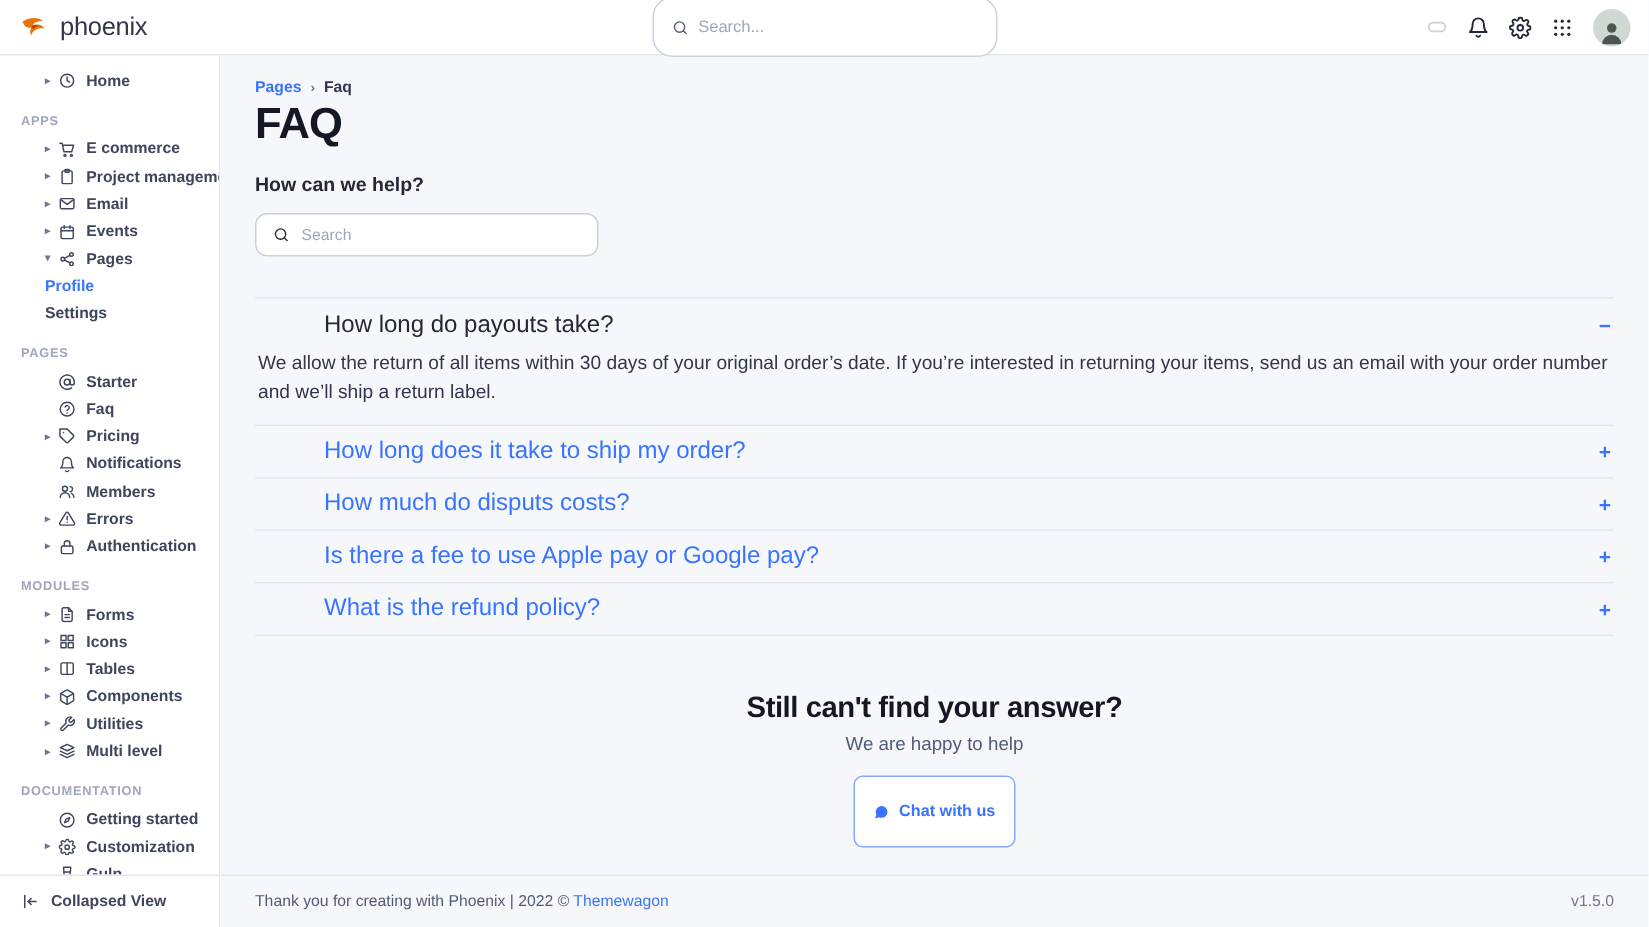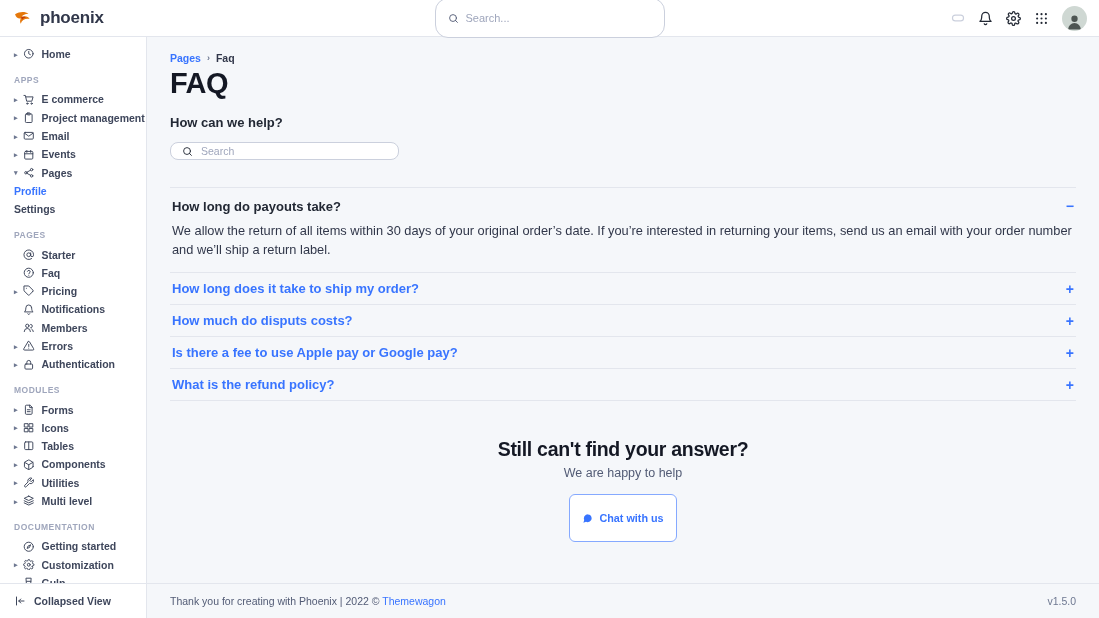--- a/index.html
+++ b/index.html
@@ -12,21 +12,21 @@
   
   .hdr {
     height:37px; flex:0 0 37px; background:#fff;
     border-bottom:1px solid #e3e6ed;
     display:flex; align-items:center; justify-content:space-between;
     padding:0 12px; position:relative; z-index:5;
   }
   .hdr-left { display:flex; align-items:center; gap:7px; }
   .logo-icn { width:21px; height:21px; display:inline-flex; }
   .logo-icn svg { width:100%; height:100%; }
-  .brand { font-size:17px; font-weight:700; color:#31374a; letter-spacing:-0.2px; }
+  .brand { font-size:17px; font-weight:400; color:#31374a; letter-spacing:-0.2px; }
   .hdr-search {
     position:absolute; left:50%; top:50%; transform:translate(-50%,-50%);
     width:230px; height:40px; border:1px solid #cbd0dd; border-radius:13px;
     background:#fff; display:flex; align-items:center; gap:7px; padding:0 12px;
   }
   .hdr-search .icn { width:11px; height:11px; color:#525b75; }
   .hdr-search input {
     border:none; outline:none; flex:1; font-size:11px;
     font-family:"Liberation Sans",sans-serif; color:#31374a; background:transparent;
   }
@@ -45,21 +45,21 @@
   .sbar {
     width:147px; flex:0 0 147px; background:#fff;
     border-right:1px solid #e3e6ed; display:flex; flex-direction:column;
   }
   .sbar-nav { flex:1; overflow:hidden; padding-top:8px; }
   .sec-label {
     font-size:8.5px; font-weight:700; letter-spacing:0.5px; color:#9fa6bc;
     margin:12px 0 5px 14px; text-transform:uppercase;
   }
   .nav-item {
-    display:flex; align-items:center; height:18.3px; padding-left:14px;
+    display:flex; align-items:center; height:18.3px; padding-left:30px;
     cursor:pointer; color:#3e465b; font-size:10.5px; font-weight:600;
     white-space:nowrap;
   }
   .nav-item .caret {
     width:9px; font-size:7px; color:#6e7891; flex:0 0 9px; line-height:1;
   }
   .nav-item .icn { width:11.5px; height:11.5px; margin-right:7px; color:#3e465b; flex:0 0 11.5px; }
   .nav-item.child { }
   .nav-item.child.active { color:#3874ff; }
   .sbar-bottom {
@@ -73,39 +73,39 @@
   .content { flex:1; overflow:hidden; padding:0 23px; }
   .crumbs { margin-top:15px; font-size:10.5px; font-weight:700; display:flex; gap:6px; align-items:center; }
   .crumb-link { color:#3874ff; cursor:pointer; }
   .crumb-sep { color:#6e7891; font-size:9px; }
   .crumb-cur { color:#31374a; }
   .page-title { margin-top:3px; font-size:29px; font-weight:800; color:#141824; letter-spacing:-0.5px; }
   .help-head { margin-top:15px; font-size:13px; font-weight:700; color:#222834; }
   .help-text { margin-top:9px; font-size:12.8px; color:#31374a; }
   .help-text a { color:#3874ff; text-decoration:none; cursor:pointer; }
   .faq-search {
-    margin-top:12px; width:229px; height:18px; background:#fff;
+    margin-top:12px; width:229px; height:29px; background:#fff;
     border:1px solid #cbd0dd; border-radius:8px;
     display:flex; align-items:center; gap:8px; padding:0 11px;
   }
   .faq-search .icn { width:11px; height:11px; color:#222834; }
   .faq-search input {
     border:none; outline:none; flex:1; font-size:10.5px;
     font-family:"Liberation Sans",sans-serif; color:#31374a; background:transparent;
   }
   .faq-search input::placeholder { color:#9fa6bc; }
   
   .accordion { margin-top:27px; }
   .faq-item { border-top:1px solid #e3e6ed; }
   .faq-item:last-child { border-bottom:1px solid #e3e6ed; }
   .faq-q {
     display:flex; align-items:center; justify-content:space-between;
     padding:8px 2px 8px 2px; cursor:pointer; min-height:30px;
   }
-  .faq-q .q-text { font-size:13px; font-weight:700; color:#3874ff; }
+  .faq-q .q-text { font-size:16px; font-weight:400; color:#3874ff;margin-left:44px; }
   .faq-item.expanded .faq-q { padding-bottom:2px; }
   .faq-item.expanded .q-text { color:#222834; }
   .faq-q .sign { font-size:14px; font-weight:700; color:#3874ff; line-height:1; }
   .faq-a { font-size:12.8px; color:#31374a; padding:4px 2px 13px 2px; line-height:1.45; }
   
   .cta { margin-top:37px; text-align:center; }
   .cta-title { font-size:19.5px; font-weight:800; color:#141824; letter-spacing:-0.3px; }
   .cta-sub { margin-top:5px; font-size:12.5px; color:#525b75; }
   .cta-btn {
     margin-top:14px; display:inline-flex; align-items:center; gap:6px;

